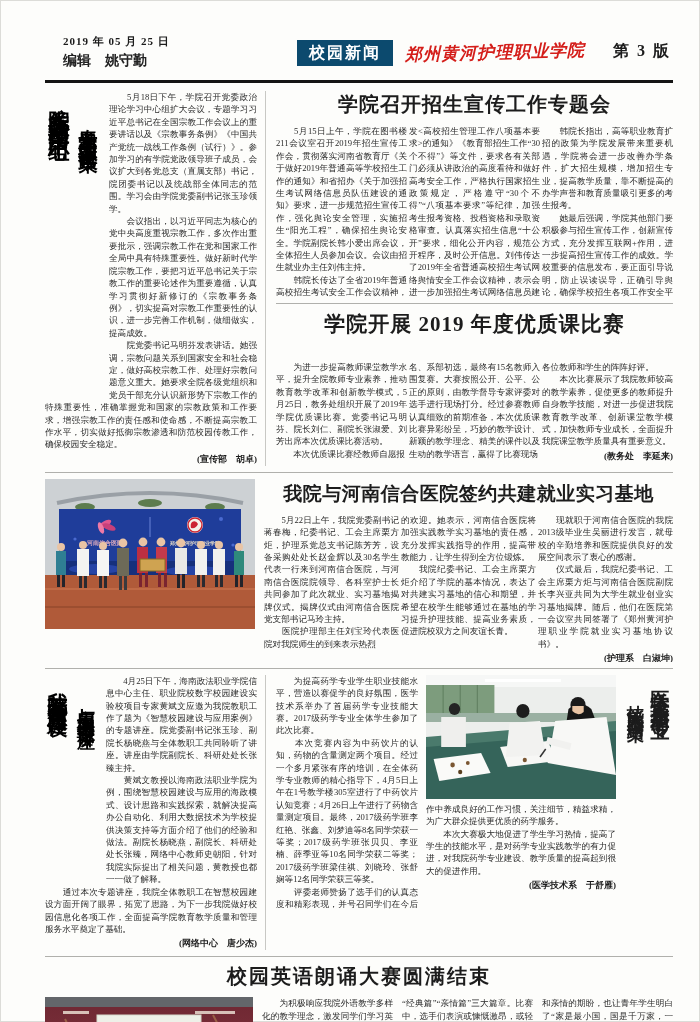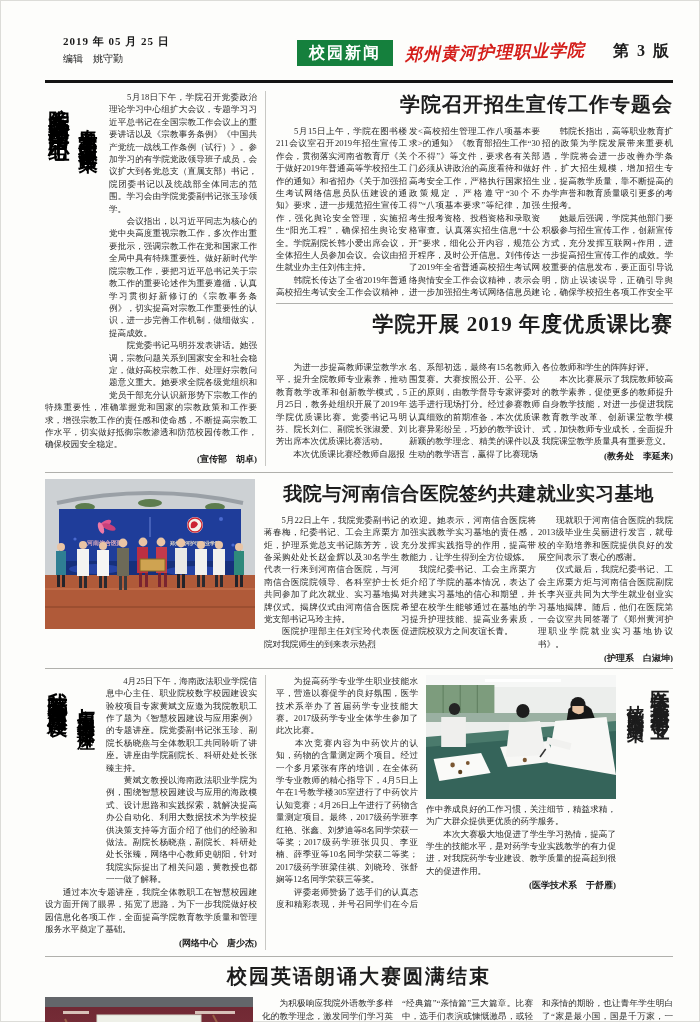--- a/index.html
+++ b/index.html
@@ -2,33 +2,33 @@
 <html><head>
 <meta charset="utf-8">
 <style>
   html,body{margin:0;padding:0;background:#e9e9e6;}
   .page{position:relative;width:700px;height:1022px;background:#fdfdfb;margin:0 auto;overflow:hidden;
         font-family:"Liberation Serif",serif;color:#1c1c1c;box-shadow:inset 0 0 0 1px #dcdcd8;}
   .inner{position:absolute;left:45px;top:28px;width:628px;}
   
   .hdr{position:relative;height:52px;border-bottom:3px solid #141414;}
   .hdr-date{position:absolute;left:18px;top:6px;font-size:11px;font-weight:bold;letter-spacing:1px;}
-  .hdr-editor{position:absolute;left:18px;top:24px;font-size:10px;font-weight:normal;color:#222;}
-  .hdr-badge{position:absolute;left:252px;top:12px;width:96px;height:26px;background:#15803d;color:#fff;
+  .hdr-editor{position:absolute;left:18px;top:24px;font-size:14px;font-weight:bold;color:#222;}
+  .hdr-badge{position:absolute;left:252px;top:12px;width:96px;height:26px;background:#0c4a6e;color:#fff;
              font-family:"Liberation Sans",sans-serif;font-size:16px;font-weight:bold;
              display:flex;align-items:center;justify-content:center;letter-spacing:2px;}
   .hdr-school{position:absolute;right:88px;top:13px;color:#d41e1a;font-size:17px;font-weight:bold;
               font-style:italic;transform:rotate(-1.5deg);letter-spacing:1px;font-family:"Liberation Serif",serif;}
   .hdr-pageno{position:absolute;right:2px;top:13px;font-size:16px;font-weight:bold;letter-spacing:2px;text-align:center;}
   
   .btxt{font-size:8.6px;line-height:12.4px;text-align:justify;white-space:pre-line;color:#2a2a2a;}
   .cols{display:flex;gap:2px;}
   .col{flex:1;overflow:hidden;}
   .byline{font-size:9px;font-weight:bold;text-align:right;margin-top:2px;}
-  .h-serif{font-family:"Liberation Serif",serif;font-weight:bold;text-align:right;}
+  .h-serif{font-family:"Liberation Serif",serif;font-weight:bold;text-align:center;}
   .h-sans{font-family:"Liberation Sans",sans-serif;font-weight:bold;text-align:center;}
   .vtitle{writing-mode:vertical-rl;font-family:"Liberation Sans",sans-serif;font-weight:bold;
           letter-spacing:3px;color:#000;}
   .sep{border:none;border-top:1px solid #b0b0ac;margin:6px 0;}
   
   .rowA{display:flex;margin-top:8px;}
   .rowA-left{width:212px;overflow:hidden;}
   .rowA-right{flex:1;border-left:1px solid #c8c8c4;padding-left:10px;margin-left:8px;}
   .a1-titles{float:left;height:300px;display:flex;margin-right:8px;}
   .a1-t1{font-size:21px;}

